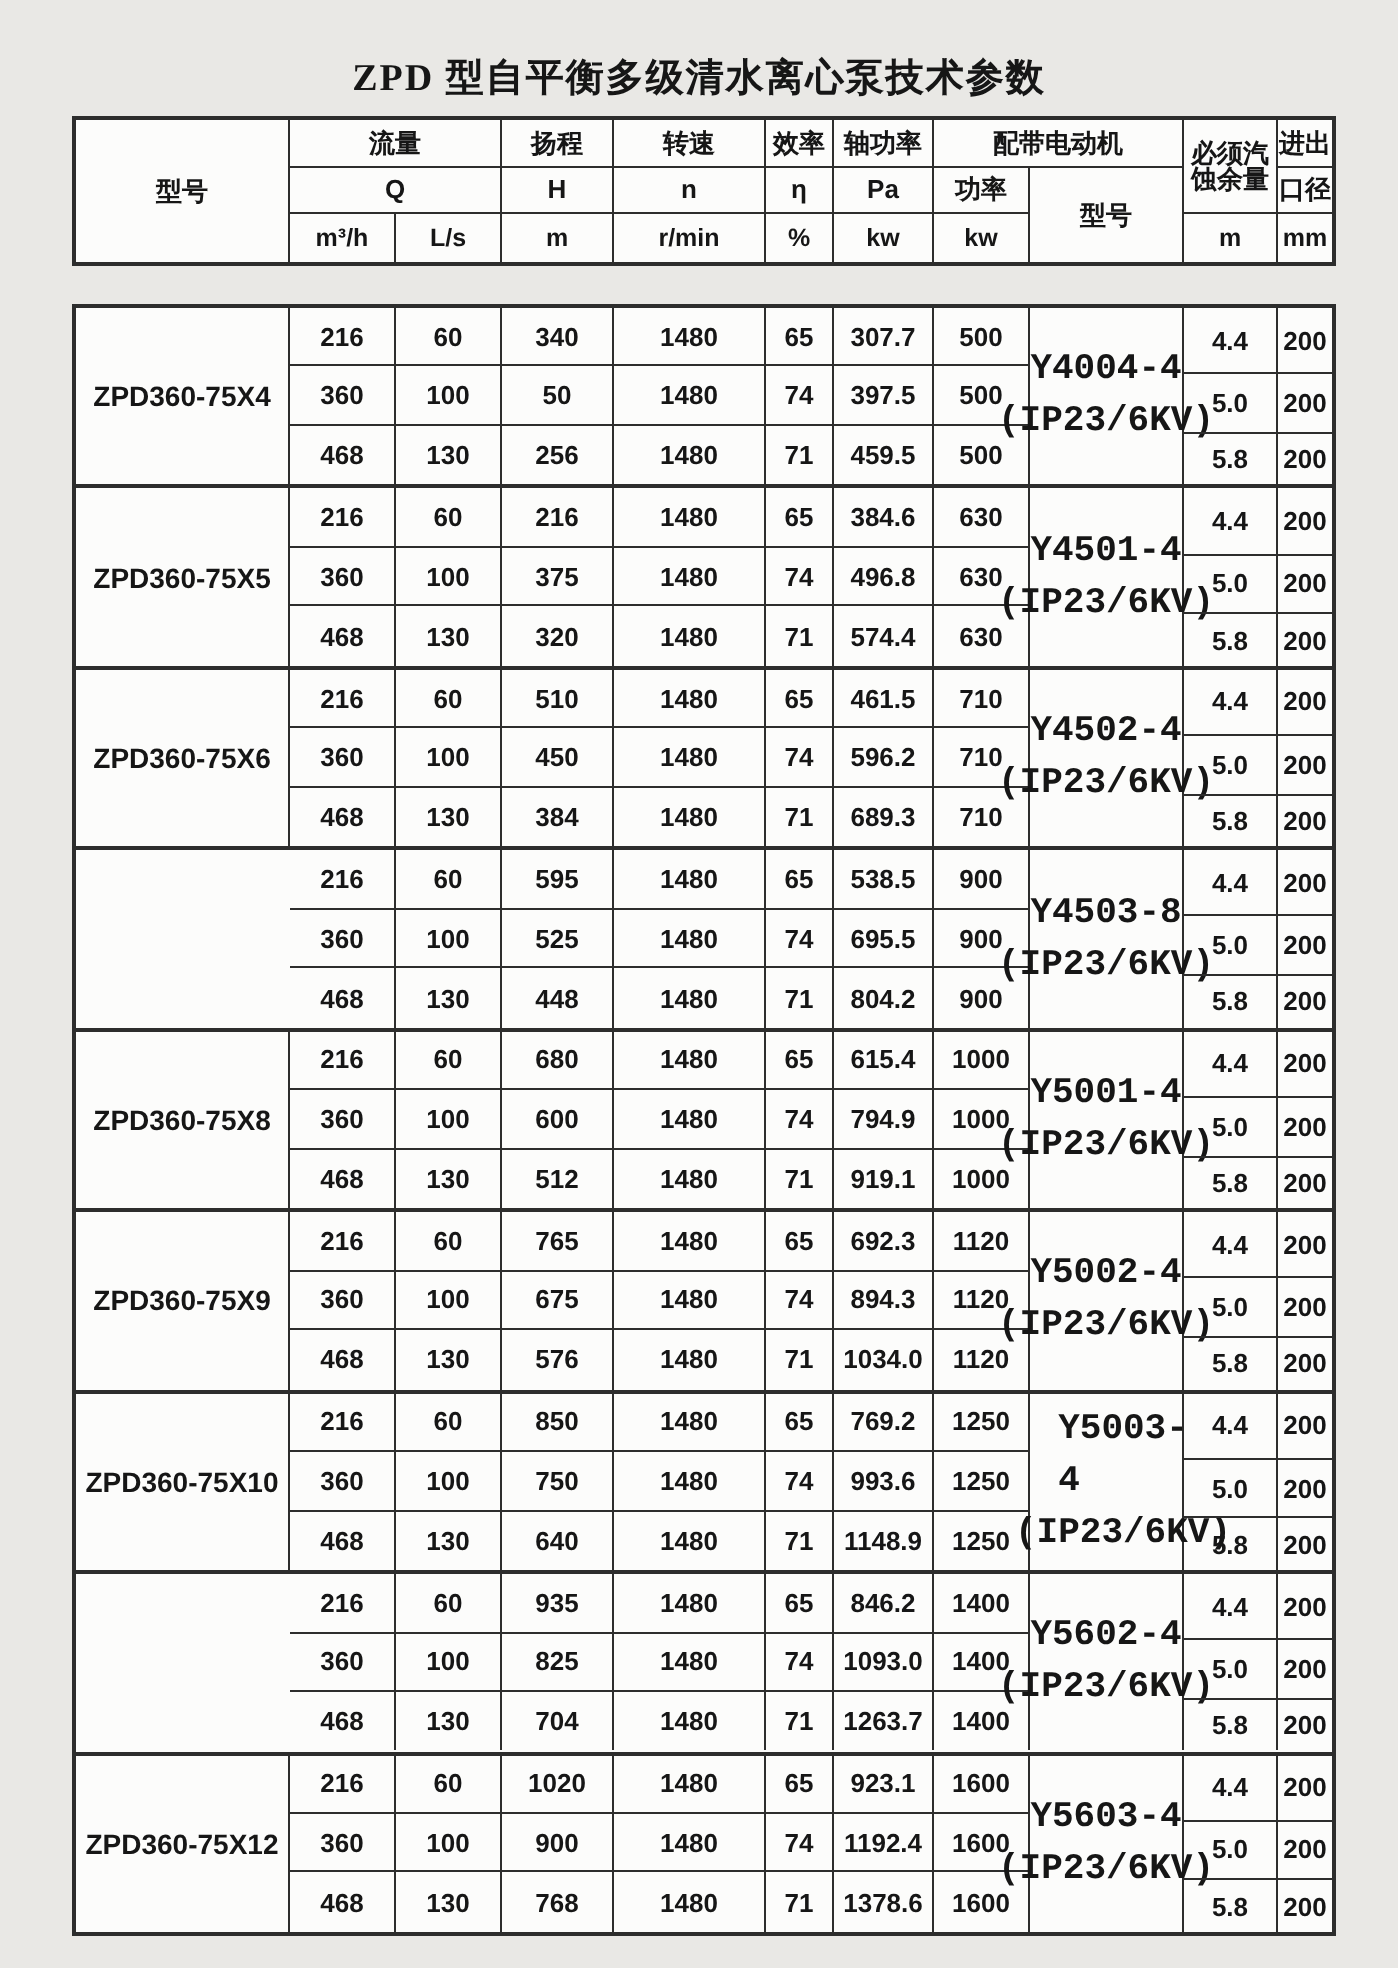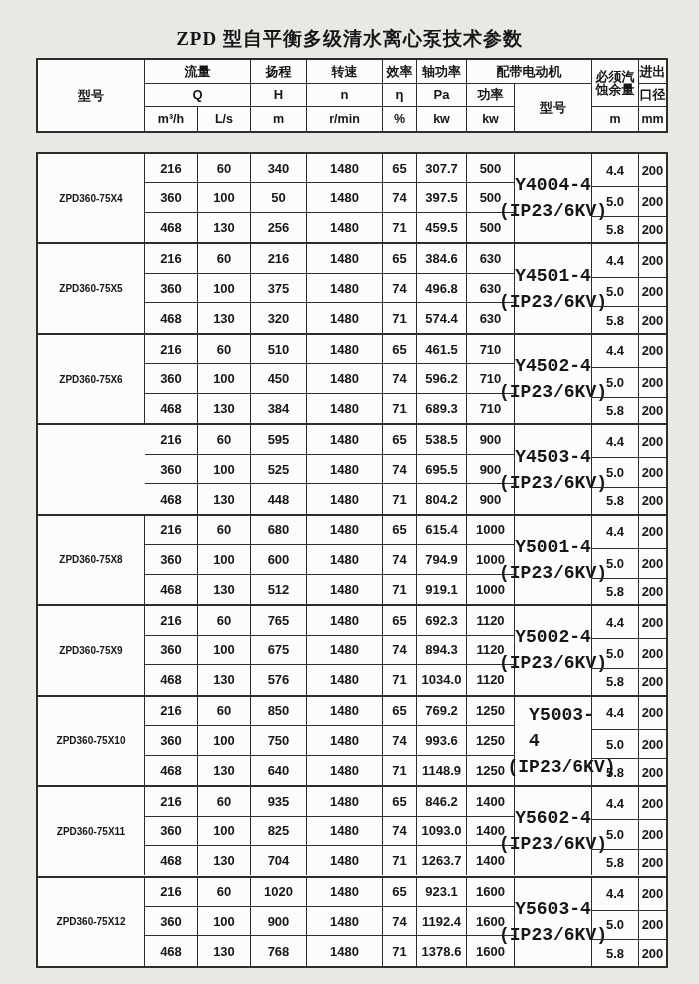--- a/index.html
+++ b/index.html
@@ -45,21 +45,21 @@
     border-bottom:2px solid var(--bc);
     box-sizing:border-box;
   }
   .pump-group:last-child { border-bottom:none; }
   .cell {
     display:flex; align-items:center; justify-content:center;
     border-right:1px solid var(--bc);
     font-weight:bold; font-size:13px; box-sizing:border-box;
   }
   .cell.hb { border-bottom:1px solid var(--bc); }
-  .cell.model { font-size:10px; }
+  .cell.model { font-size:14px; }
   .cell.motor {
     flex-direction:column; font-size:18px; line-height:26px; text-align:left;font-family:Liberation Mono, monospace;
   }
   .subcol {
     display:flex; flex-direction:column;
     border-right:1px solid var(--bc); box-sizing:border-box;
   }
   .subcol.nr { border-right:none; }
   .sub {
     display:flex; align-items:center; justify-content:center;
@@ -243,21 +243,21 @@
         <div class="cell hb" style="grid-area: 1 / 6 / 2 / 7;">65</div>
         <div class="cell hb" style="grid-area: 2 / 6 / 3 / 7;">74</div>
         <div class="cell" style="grid-area: 3 / 6 / 4 / 7;">71</div>
         <div class="cell hb" style="grid-area: 1 / 7 / 2 / 8;">538.5</div>
         <div class="cell hb" style="grid-area: 2 / 7 / 3 / 8;">695.5</div>
         <div class="cell" style="grid-area: 3 / 7 / 4 / 8;">804.2</div>
         <div class="cell hb" style="grid-area: 1 / 8 / 2 / 9;">900</div>
         <div class="cell hb" style="grid-area: 2 / 8 / 3 / 9;">900</div>
         <div class="cell" style="grid-area: 3 / 8 / 4 / 9;">900</div>
         <div class="cell motor" style="grid-area: 1 / 9 / 4 / 10;">
-          <div>Y4503-4</div>
+          <div>Y4503-8</div>
           <div>(IP23/6KV)</div>
         </div>
         <div class="subcol" style="grid-area: 1 / 10 / 4 / 11;">
           <div class="sub s1">4.4</div>
           <div class="sub s2">5.0</div>
           <div class="sub s3">5.8</div>
         </div>
         <div class="subcol nr" style="grid-area: 1 / 11 / 4 / 12;">
           <div class="sub s1">200</div>
           <div class="sub s2">200</div>
@@ -372,21 +372,20 @@
           <div class="sub s2">5.0</div>
           <div class="sub s3">5.8</div>
         </div>
         <div class="subcol nr" style="grid-area: 1 / 11 / 4 / 12;">
           <div class="sub s1">200</div>
           <div class="sub s2">200</div>
           <div class="sub s3">200</div>
         </div>
       </div>
       <div class="pump-group">
-        <div class="cell model" style="grid-area: 1 / 1 / 4 / 2;">ZPD360-75X11</div>
         <div class="cell hb" style="grid-area: 1 / 2 / 2 / 3;">216</div>
         <div class="cell hb" style="grid-area: 2 / 2 / 3 / 3;">360</div>
         <div class="cell" style="grid-area: 3 / 2 / 4 / 3;">468</div>
         <div class="cell hb" style="grid-area: 1 / 3 / 2 / 4;">60</div>
         <div class="cell hb" style="grid-area: 2 / 3 / 3 / 4;">100</div>
         <div class="cell" style="grid-area: 3 / 3 / 4 / 4;">130</div>
         <div class="cell hb" style="grid-area: 1 / 4 / 2 / 5;">935</div>
         <div class="cell hb" style="grid-area: 2 / 4 / 3 / 5;">825</div>
         <div class="cell" style="grid-area: 3 / 4 / 4 / 5;">704</div>
         <div class="cell hb" style="grid-area: 1 / 5 / 2 / 6;">1480</div>

